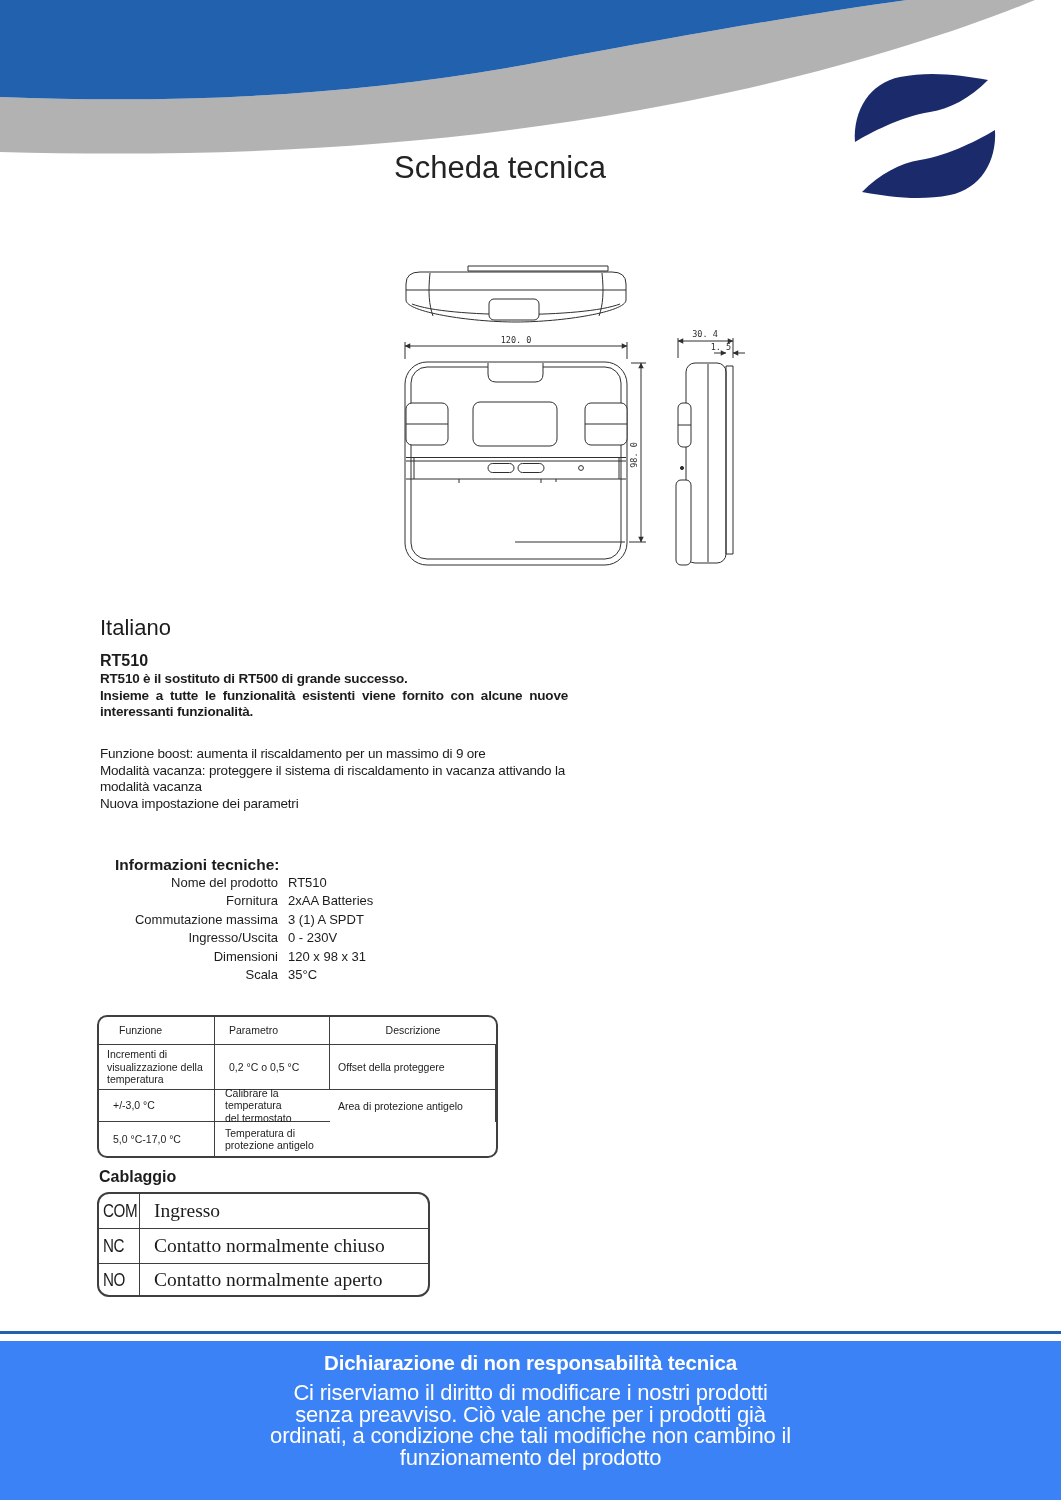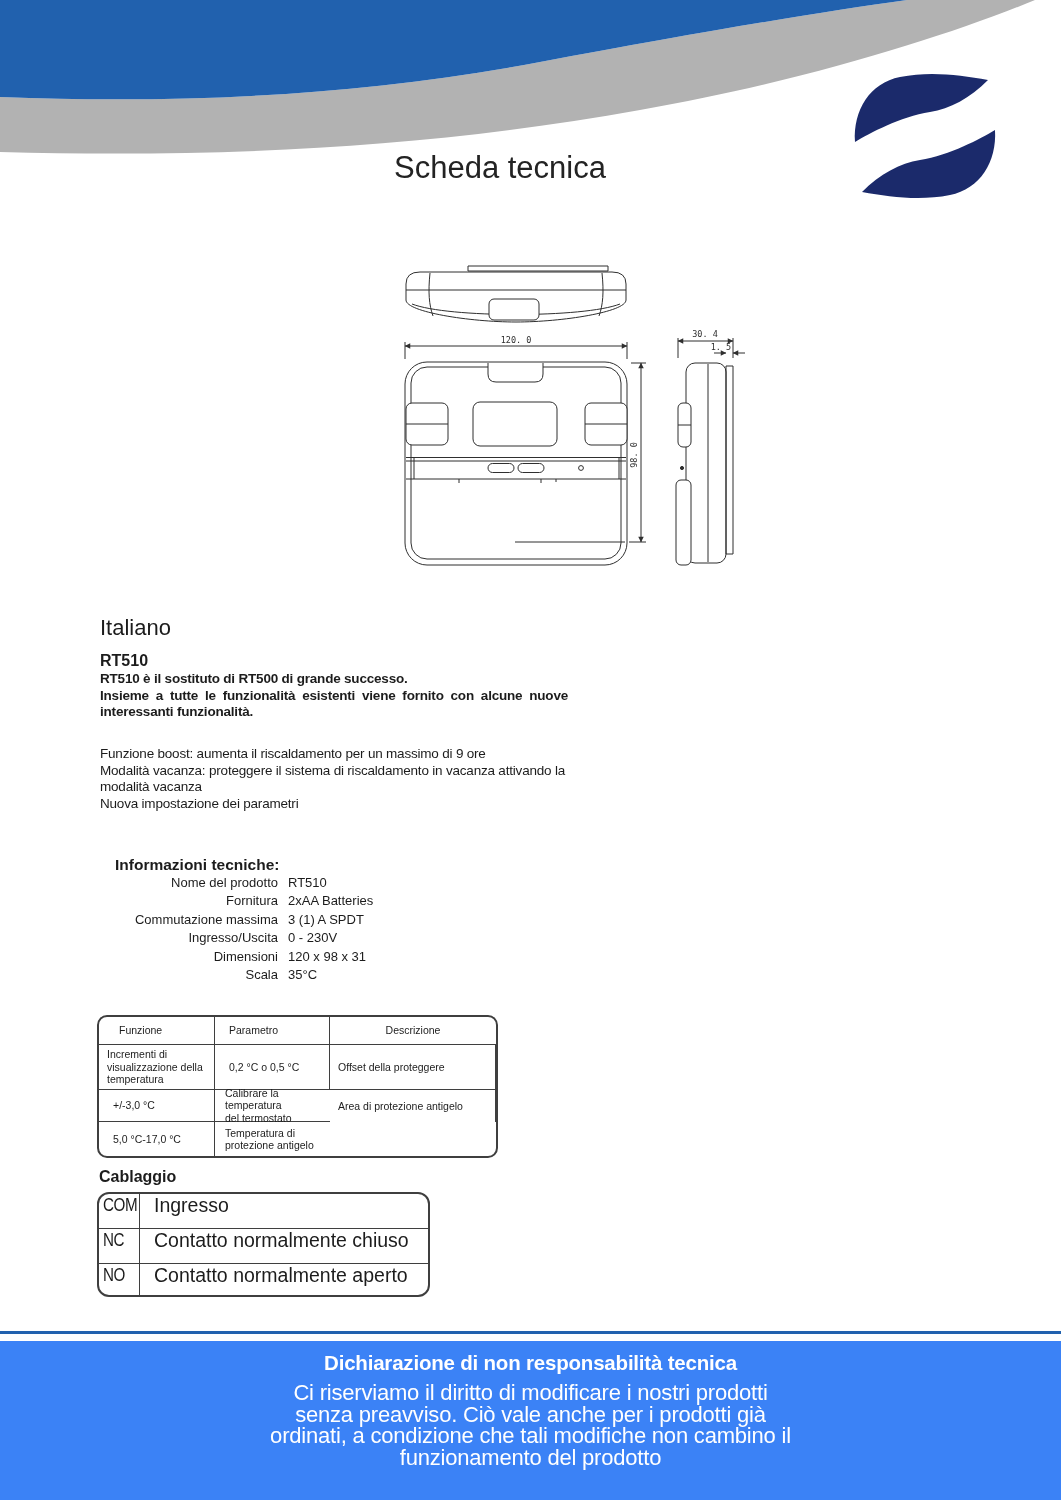--- a/index.html
+++ b/index.html
@@ -44,25 +44,25 @@
   .prow{border-bottom:1.3px solid #3f3f3f;}
   .phead.pc1{padding-left:20px;}
   .pcenter{justify-content:center;padding-left:0;}
   .pre{white-space:pre-line;}
 
   
   .wire-heading{position:absolute;left:99px;top:1168px;font-size:16px;font-weight:bold;}
   .wtable{position:absolute;left:97px;top:1192px;width:333px;height:105px;border:2px solid #3f3f3f;
           border-radius:12px;overflow:hidden;display:grid;grid-template-columns:41px 1fr;
           grid-template-rows:35px 35px 1fr;box-sizing:border-box;}
-  .wtable>div{display:flex;align-items:flex-start;box-sizing:border-box;}
+  .wtable>div{display:flex;align-items:center;box-sizing:border-box;}
   .wterm{border-right:1.3px solid #3f3f3f;padding-left:4px;}
   .wterm span{display:inline-block;transform:scaleX(0.8);transform-origin:left center;
               font-size:19px;letter-spacing:-0.5px;}
-  .wdesc{padding-left:14px;font-size:19.5px;}
+  .wdesc{padding-left:14px;font-size:19.5px;font-family:Liberation Serif, serif;}
   .wrow{border-bottom:1.3px solid #3f3f3f;}
 
   
   .foot-line{position:absolute;left:0;top:1331px;width:1061px;height:3px;}
   .footer{position:absolute;left:0;top:1341px;width:1061px;height:159px;color:#fff;text-align:center;}
   .foot-title{margin-top:10px;font-size:20.5px;font-weight:bold;letter-spacing:-0.2px;}
   .foot-body{margin-top:7px;font-size:22px;line-height:21.5px;letter-spacing:-0.2px;}
 </style>
 </head>
 <body>

